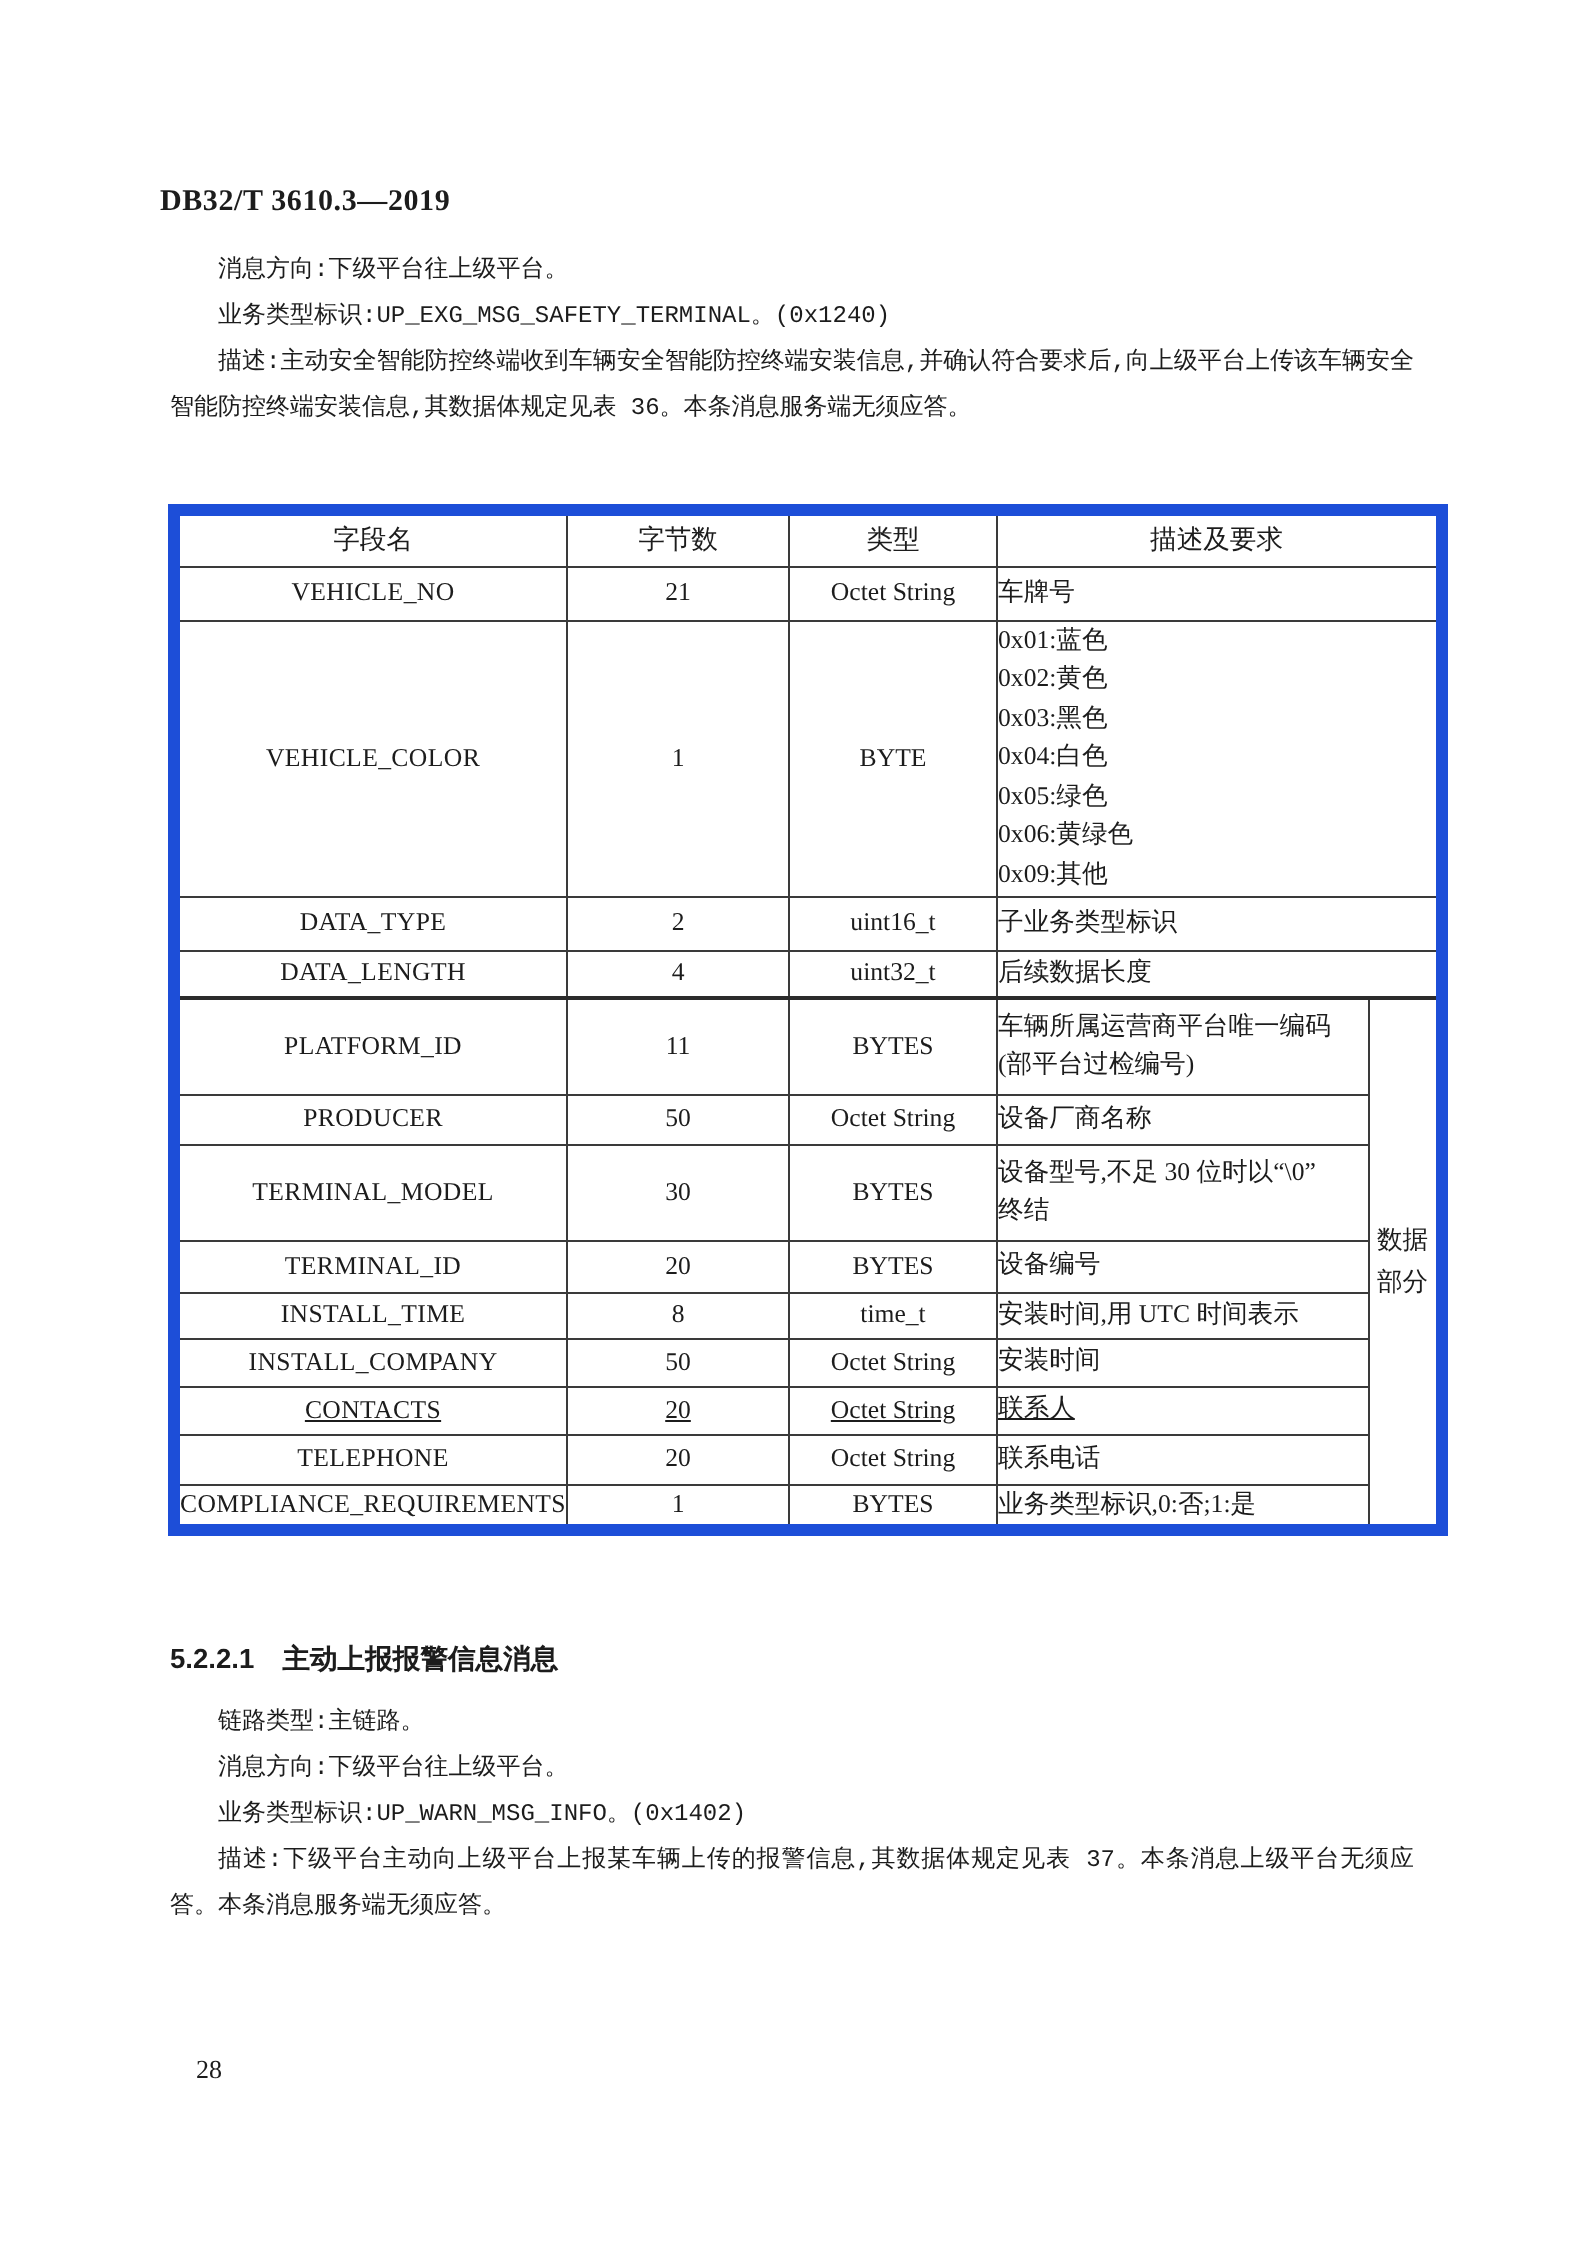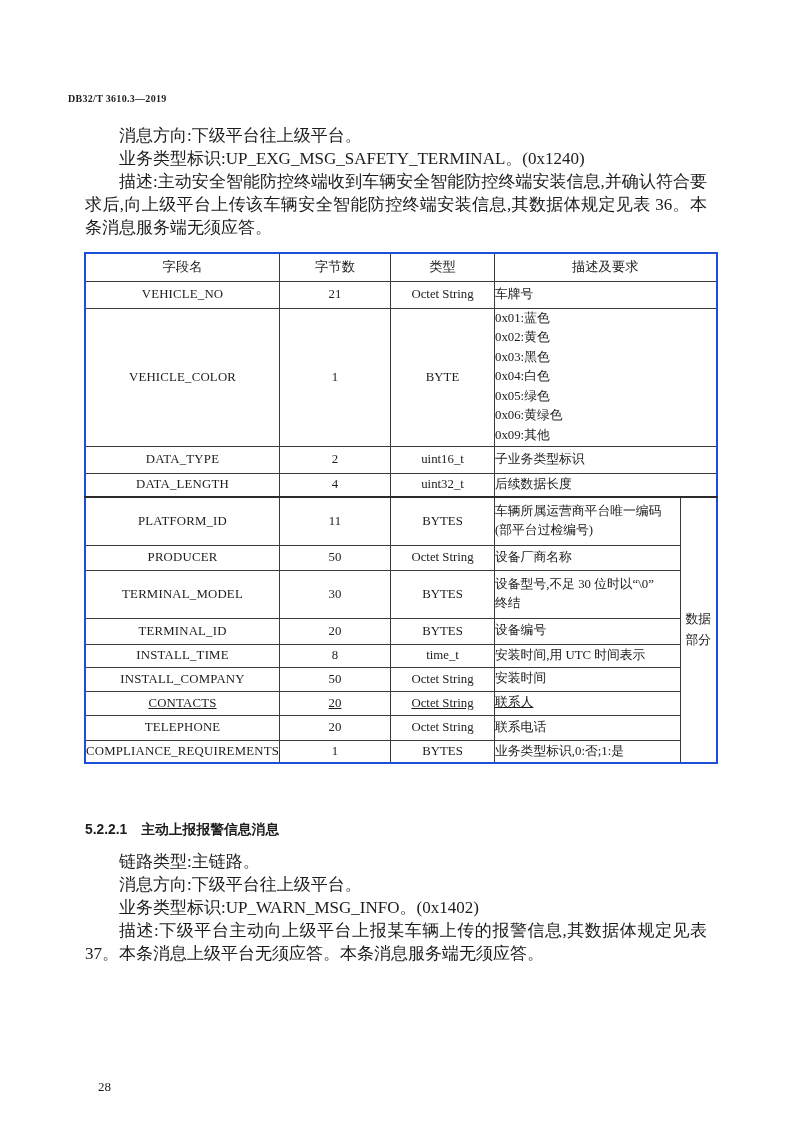--- a/index.html
+++ b/index.html
@@ -3,40 +3,40 @@
 <meta charset="utf-8">
 <style>
   html,body{margin:0;padding:0;}
   body{
     width:794px;height:1122px;background:#ffffff;position:relative;
     font-family:"Liberation Serif","DejaVu Serif",serif;color:#1c1c1c;
     overflow:hidden;
   }
   .page{position:absolute;left:0;top:0;width:794px;height:1122px;background:#fff;}
   .doc-code{
-    position:absolute;left:68px;top:93px;
-    font-size:10px;font-weight:bold;letter-spacing:.3px;
+    position:absolute;left:80px;top:93px;
+    font-size:15px;font-weight:bold;letter-spacing:.3px;
   }
   .para-block{
     position:absolute;left:85px;width:622px;
-    font-size:17px;line-height:23px;text-align:justify;
+    font-size:12px;line-height:23px;text-align:justify;font-family:Liberation Mono, monospace;
   }
   .para-block p{margin:0;text-indent:2em;}
   #intro-top{top:124px;}
   #intro-bottom{top:850px;}
   .table-caption{
     position:absolute;left:85px;top:224px;width:622px;text-align:center;
     font-family:"Liberation Sans","DejaVu Sans",sans-serif;
     font-weight:bold;font-size:14px;
   }
   .table-caption .cap-label{margin-right:13px;}
   table.spec{
     position:absolute;left:84px;top:252px;
     border-collapse:collapse;table-layout:fixed;
-    border:2px solid #1d4ed8;
+    border:6px solid #1d4ed8;
     font-size:12.8px;
   }
   table.spec th,table.spec td{
     border:1px solid #3a3a3a;padding:0;vertical-align:middle;
     overflow:hidden;
   }
   table.spec thead tr{height:28px;}
   table.spec th{font-weight:normal;font-size:13.3px;text-align:center;}
   .c-field{text-align:center;letter-spacing:.2px;padding:0 2px;}
   .c-bytes,.c-type{text-align:center;}
@@ -44,21 +44,21 @@
   .desc-line{line-height:19.5px;}
   .c-group{text-align:center;line-height:21px;}
   tr.section-start td{border-top:2px solid #2b2b2b;}
   .heading{
     position:absolute;left:85px;
     font-family:"Liberation Sans","DejaVu Sans",sans-serif;font-weight:bold;
   }
   #sec-522{top:789px;font-size:14.6px;}
   #sec-5221{top:821px;font-size:13.8px;}
   .heading .sec-num{margin-right:14px;}
-  .page-number{position:absolute;left:98px;top:1079px;font-size:13px;}
+  .page-number{position:absolute;left:98px;top:1027px;font-size:13px;}
 </style>
 </head>
 <body>
 
 <div class="page">
 
   <div class="doc-code">DB32/T 3610.3—2019</div>
 
   <div class="para-block" id="intro-top">
     <p>消息方向:下级平台往上级平台。</p>

